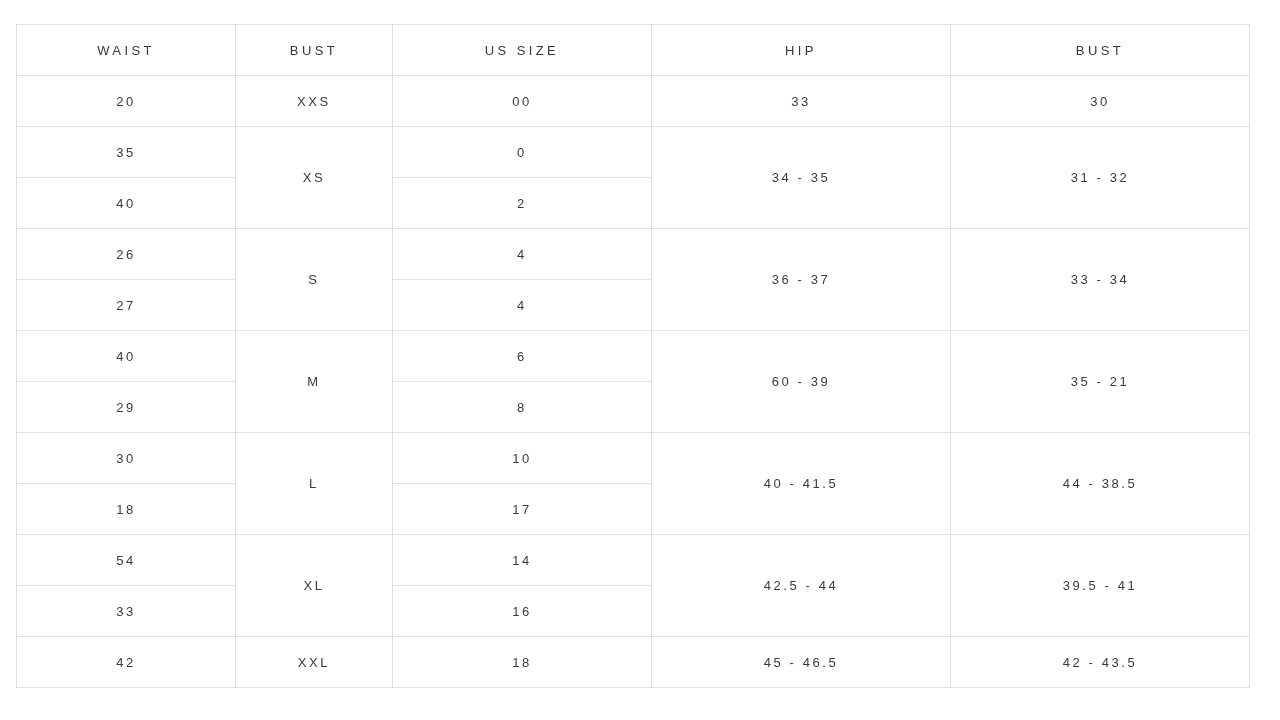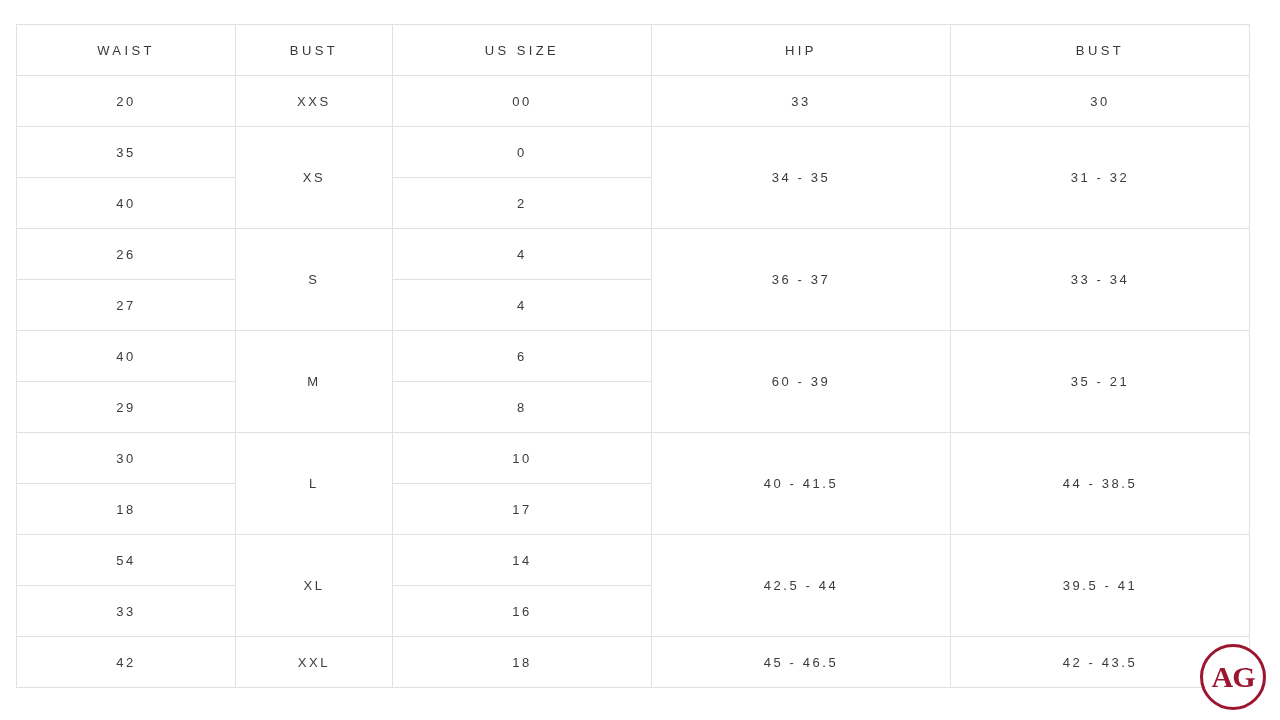--- a/index.html
+++ b/index.html
@@ -181,17 +181,14 @@
         <td>42</td>
         <td class="cell-span">XXL</td>
         <td>18</td>
         <td>45 - 46.5</td>
         <td>42 - 43.5</td>
       </tr>
 
     </tbody>
   </table>
 
-  <div class="logo">
-    <span class="logo-text">AG</span>
-  </div>
 
 </div>
 
 </body></html>

